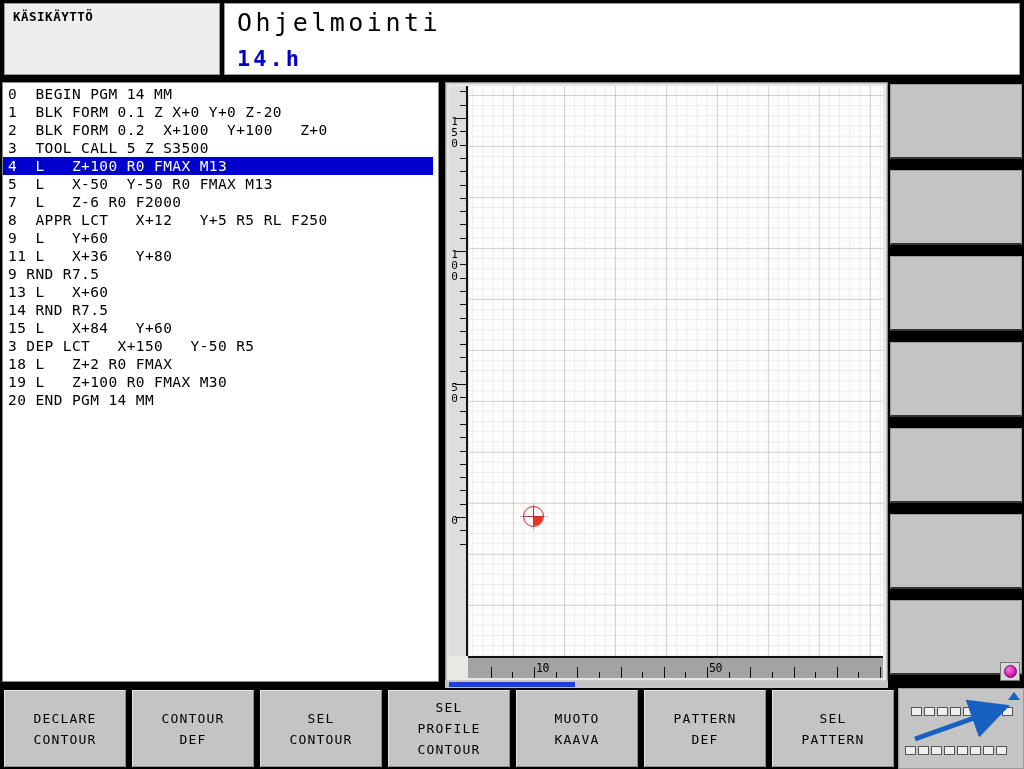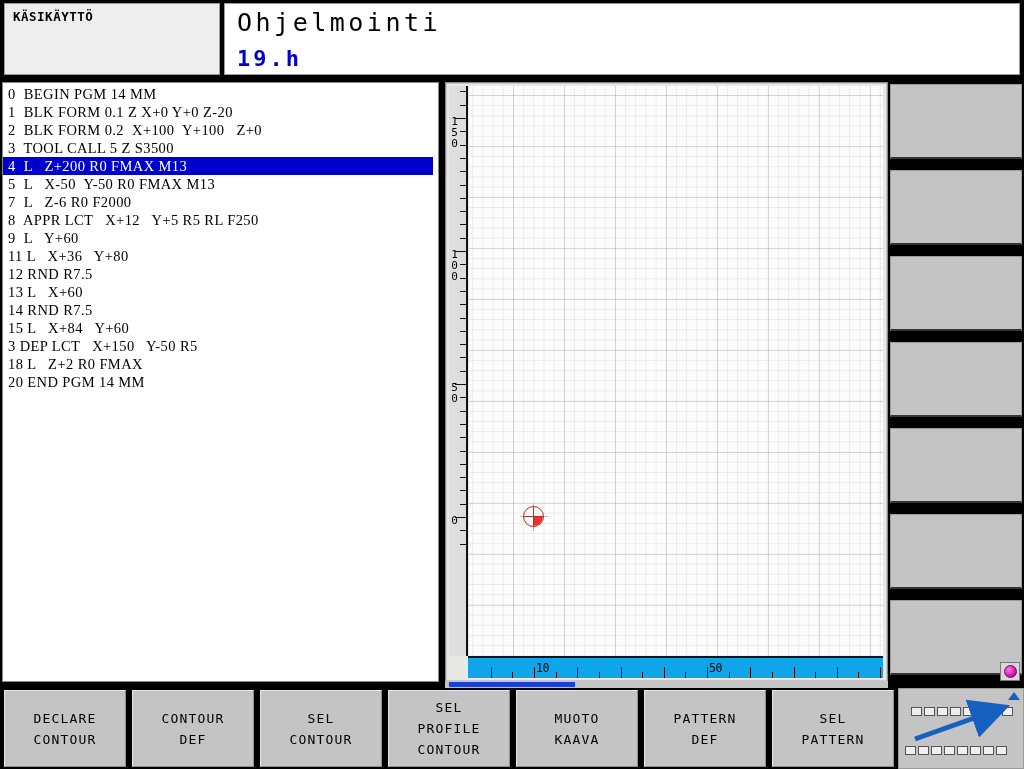--- a/index.html
+++ b/index.html
@@ -20,33 +20,33 @@
              letter-spacing:3.5px;}
   .hdr-file{position:absolute;left:12px;top:42px;font-size:22px;color:#0000cc;
             letter-spacing:3px;font-weight:bold;}
 
   
   .prog{position:absolute;left:2px;top:82px;width:437px;height:600px;
         background:#fff;border:1px solid #888;box-sizing:border-box;
         overflow:hidden;}
   .prog-inner{position:absolute;left:0;top:2px;width:437px;}
   .pline{position:relative;height:18px;line-height:18px;font-size:14.5px;
-         color:#000;white-space:pre;padding-left:5px;letter-spacing:.4px;font-family:Liberation Serif, serif;}
+         color:#000;white-space:pre;padding-left:5px;letter-spacing:.4px;}
   .pline.sel{background:#0000cc;color:#fff;width:430px;box-sizing:border-box;}
 
   
   .gfx-wrap{position:absolute;left:445px;top:82px;width:443px;height:600px;
             background:#c8c8c8;border:1px solid #8a8a8a;box-sizing:border-box;}
   .gfx-outer{position:absolute;left:1px;top:1px;width:439px;height:596px;
              background:#e8e8e4;}
   
   .ruler-y{position:absolute;left:2px;top:2px;width:19px;height:570px;
            background:#dedede;border-right:2px solid #111;box-sizing:border-box;}
   .ruler-x{position:absolute;left:21px;top:572px;width:415px;height:22px;
-           background:#0ea5e9;border-top:2px solid #111;box-sizing:border-box;}
+           background:#a3a3a3;border-top:2px solid #111;box-sizing:border-box;}
   .tick-y{position:absolute;right:0;height:1px;background:#111;}
   .tick-x{position:absolute;bottom:0;width:1px;background:#111;}
   .lbl-y{position:absolute;font-size:11px;color:#000;
          writing-mode:vertical-rl;text-orientation:upright;letter-spacing:-2px;
          line-height:9px;}
   .lbl-x{position:absolute;font-size:11.5px;color:#000;letter-spacing:-.5px;}
 
   .plot{position:absolute;left:22px;top:2px;width:414px;height:570px;
         background:#fcfcfc;overflow:hidden;
         background-image:
@@ -112,42 +112,43 @@
 <body>
 
 <div id="app">
 
   <div class="hdr">
     <div class="hdr-mode">
       <span>KÄSIKÄYTTÖ</span>
     </div>
     <div class="hdr-main">
       <div class="hdr-title">Ohjelmointi</div>
-      <div class="hdr-file">19.h</div>
+      <div class="hdr-file">14.h</div>
     </div>
   </div>
 
   <div class="prog">
     <div class="prog-inner" id="prog-inner">
         <div class="pline">0  BEGIN PGM 14 MM</div>
         <div class="pline">1  BLK FORM 0.1 Z X+0 Y+0 Z-20</div>
         <div class="pline">2  BLK FORM 0.2  X+100  Y+100   Z+0</div>
         <div class="pline">3  TOOL CALL 5 Z S3500</div>
-        <div class="pline sel">4  L   Z+200 R0 FMAX M13</div>
+        <div class="pline sel">4  L   Z+100 R0 FMAX M13</div>
         <div class="pline">5  L   X-50  Y-50 R0 FMAX M13</div>
         <div class="pline">7  L   Z-6 R0 F2000</div>
         <div class="pline">8  APPR LCT   X+12   Y+5 R5 RL F250</div>
         <div class="pline">9  L   Y+60</div>
         <div class="pline">11 L   X+36   Y+80</div>
-        <div class="pline">12 RND R7.5</div>
+        <div class="pline">9 RND R7.5</div>
         <div class="pline">13 L   X+60</div>
         <div class="pline">14 RND R7.5</div>
         <div class="pline">15 L   X+84   Y+60</div>
         <div class="pline">3 DEP LCT   X+150   Y-50 R5</div>
         <div class="pline">18 L   Z+2 R0 FMAX</div>
+        <div class="pline">19 L   Z+100 R0 FMAX M30</div>
         <div class="pline">20 END PGM 14 MM</div>
       </div>
   </div>
 
   <div class="gfx-wrap">
     <div class="gfx-outer">
       <div class="ruler-y" id="ruler-y">
           <div class="tick-y" style="top: 457.6px; width: 6px;"></div>
           <div class="tick-y" style="top: 444.3px; width: 6px;"></div>
           <div class="tick-y" style="top: 431px; width: 11px;"></div>

